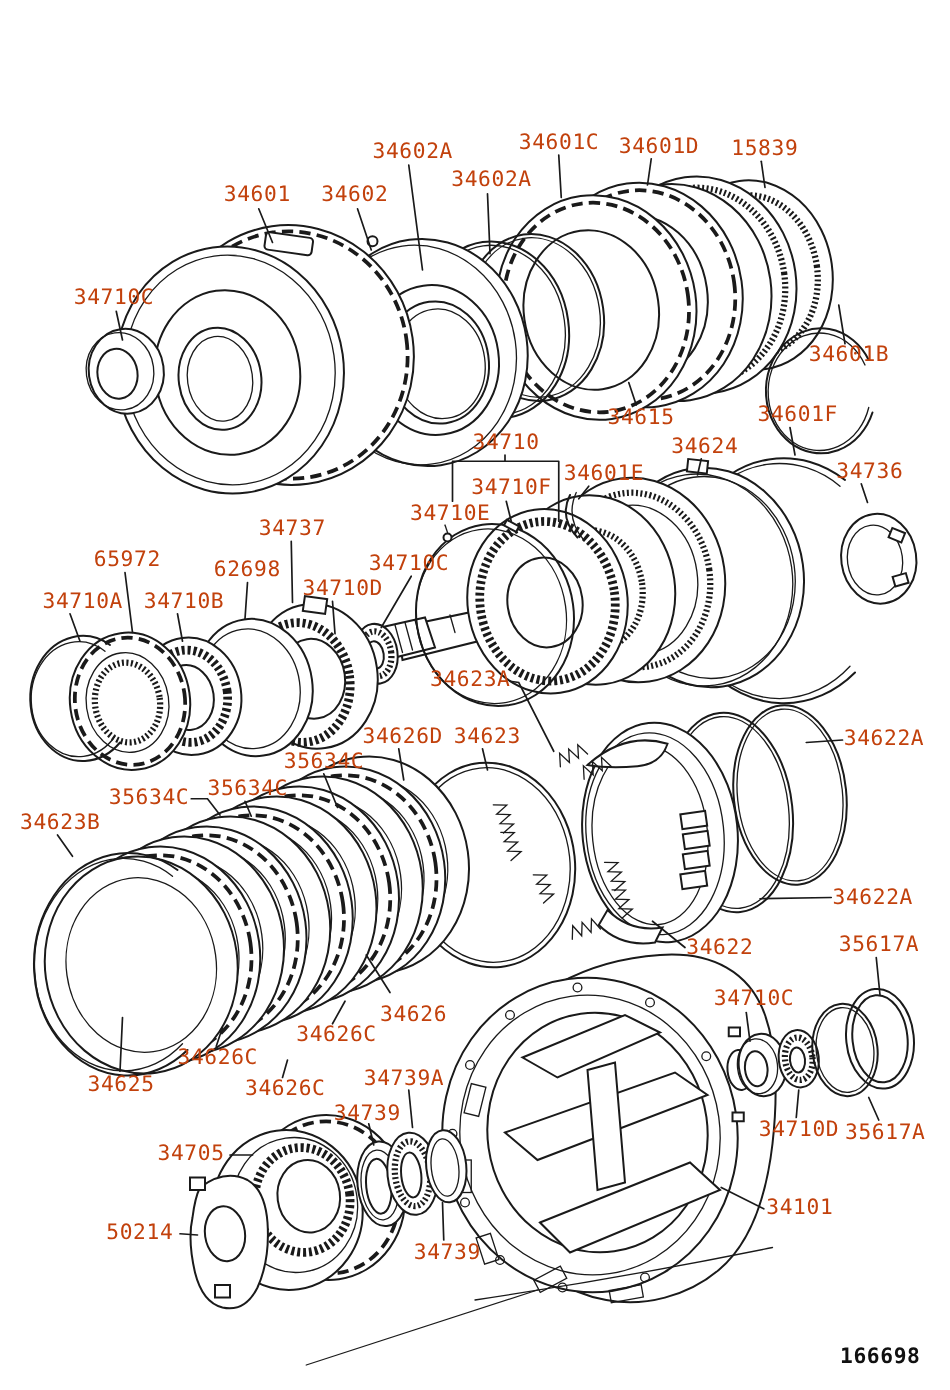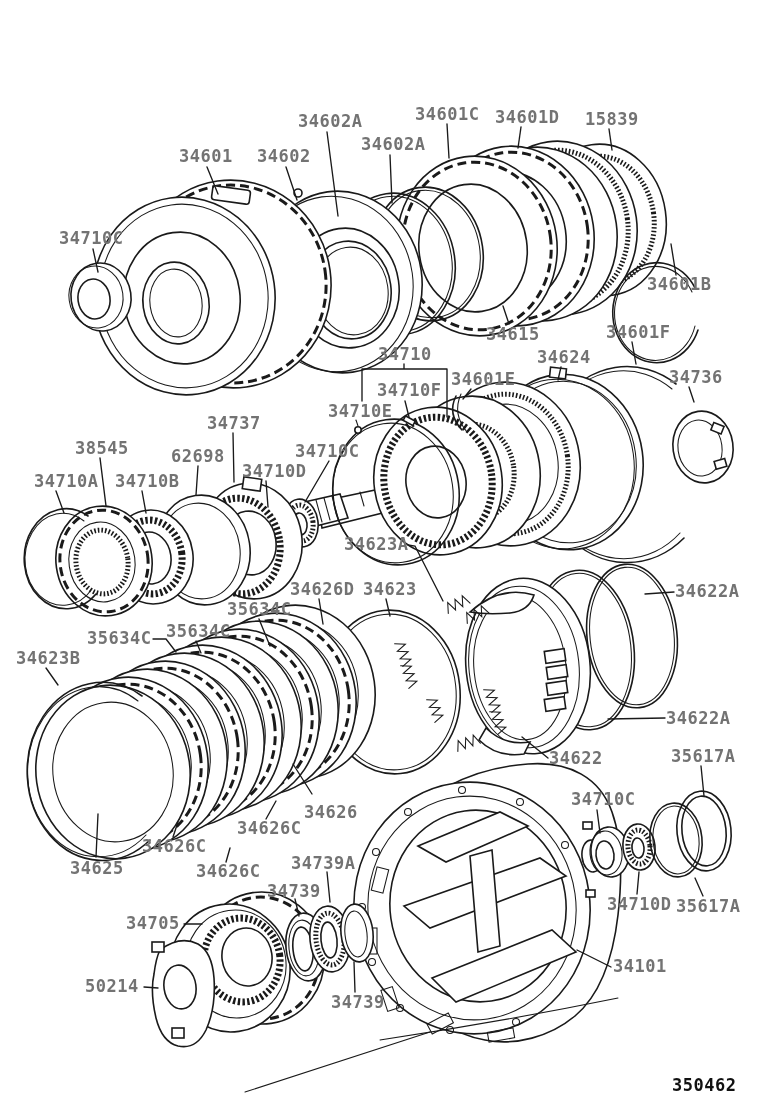--- a/index.html
+++ b/index.html
@@ -1,19 +1,19 @@
 <!DOCTYPE html>
 <html><head>
 <meta charset="utf-8">
 <style>
   html,body{margin:0;padding:0;background:#fff;}
   #stage{position:relative;width:760px;height:1112px;background:#fff;overflow:hidden;
          font-family:"DejaVu Sans Mono","Liberation Mono",monospace;}
   #art{position:absolute;left:0;top:0;}
-  .lbl{position:absolute;font-size:17px;font-weight:700;color:#737373;line-height:17px;
+  .lbl{position:absolute;font-size:17px;font-weight:400;color:#c2410c;line-height:17px;
        letter-spacing:.5px;white-space:nowrap;text-align:center;}
   .footer-code{position:absolute;font-size:17px;font-weight:700;color:#111;letter-spacing:.5px;}
   
   .ln{stroke:#1a1a1a;stroke-width:1.6;fill:none;stroke-linecap:round;}
   .thin{stroke-width:1.05;}
   .fw{fill:#fff;stroke:#1a1a1a;stroke-width:1.6;}
   .ldr{stroke:#1a1a1a;stroke-width:1.35;fill:none;stroke-linecap:round;}
   .teeth{stroke:#1a1a1a;stroke-width:7;fill:none;stroke-dasharray:2.4 2.3;}
   .notch{stroke:#1a1a1a;stroke-width:3;fill:none;stroke-dasharray:9 5;}
   .dots{stroke:#1a1a1a;stroke-width:5;fill:none;stroke-dasharray:1.6 2;}
@@ -375,21 +375,21 @@
 <div class="lbl" style="left:647px;top:276px">34601B</div>
 <div class="lbl" style="left:486px;top:326px">34615</div>
 <div class="lbl" style="left:606px;top:324px">34601F</div>
 <div class="lbl" style="left:378px;top:346px">34710</div>
 <div class="lbl" style="left:377px;top:382px">34710F</div>
 <div class="lbl" style="left:328px;top:403px">34710E</div>
 <div class="lbl" style="left:451px;top:371px">34601E</div>
 <div class="lbl" style="left:537px;top:349px">34624</div>
 <div class="lbl" style="left:669px;top:369px">34736</div>
 <div class="lbl" style="left:207px;top:415px">34737</div>
-<div class="lbl" style="left:75px;top:440px">38545</div>
+<div class="lbl" style="left:75px;top:440px">65972</div>
 <div class="lbl" style="left:171px;top:448px">62698</div>
 <div class="lbl" style="left:295px;top:443px">34710C</div>
 <div class="lbl" style="left:242px;top:463px">34710D</div>
 <div class="lbl" style="left:34px;top:473px">34710A</div>
 <div class="lbl" style="left:115px;top:473px">34710B</div>
 <div class="lbl" style="left:344px;top:536px">34623A</div>
 <div class="lbl" style="left:290px;top:581px">34626D</div>
 <div class="lbl" style="left:363px;top:581px">34623</div>
 <div class="lbl" style="left:675px;top:583px">34622A</div>
 <div class="lbl" style="left:666px;top:710px">34622A</div>
@@ -407,15 +407,15 @@
 <div class="lbl" style="left:70px;top:860px">34625</div>
 <div class="lbl" style="left:291px;top:855px">34739A</div>
 <div class="lbl" style="left:267px;top:883px">34739</div>
 <div class="lbl" style="left:126px;top:915px">34705</div>
 <div class="lbl" style="left:85px;top:978px">50214</div>
 <div class="lbl" style="left:331px;top:994px">34739</div>
 <div class="lbl" style="left:607px;top:896px">34710D</div>
 <div class="lbl" style="left:676px;top:898px">35617A</div>
 <div class="lbl" style="left:613px;top:958px">34101</div>
 
-<div class="footer-code" style="left:672px;top:1075px">350462</div>
+<div class="footer-code" style="left:672px;top:1075px">166698</div>
 
 </div>
 
 </body></html>

